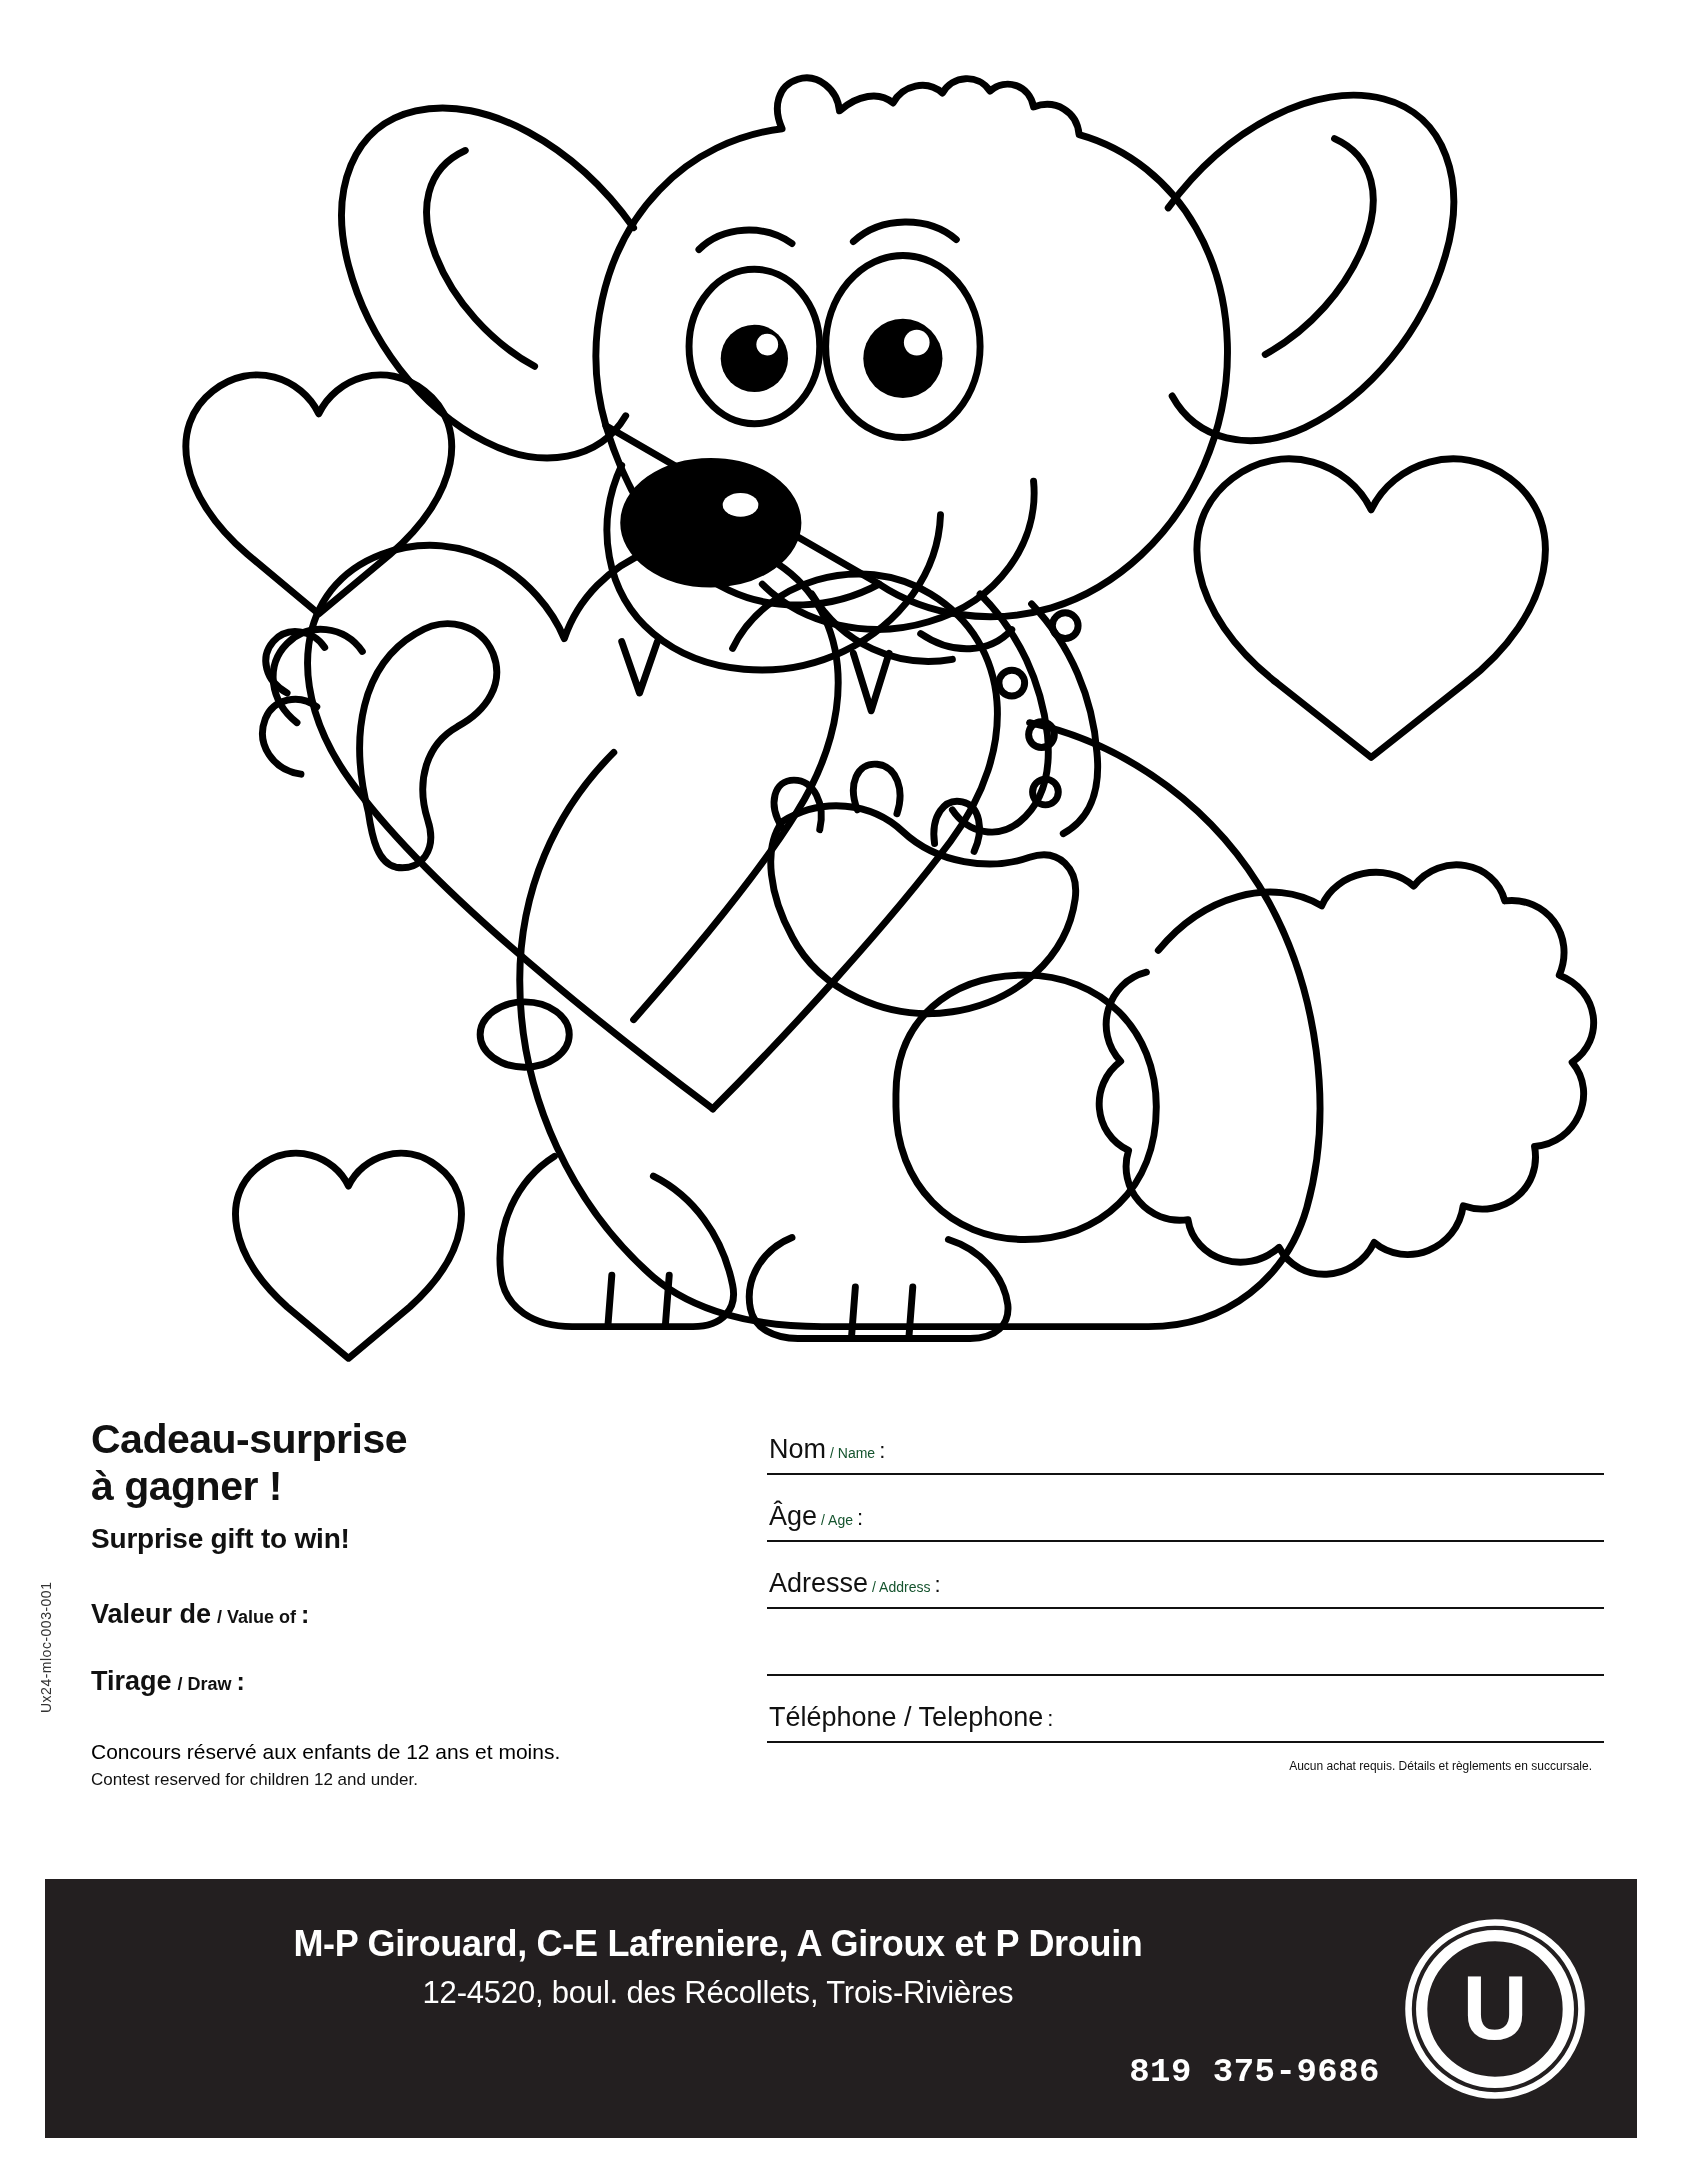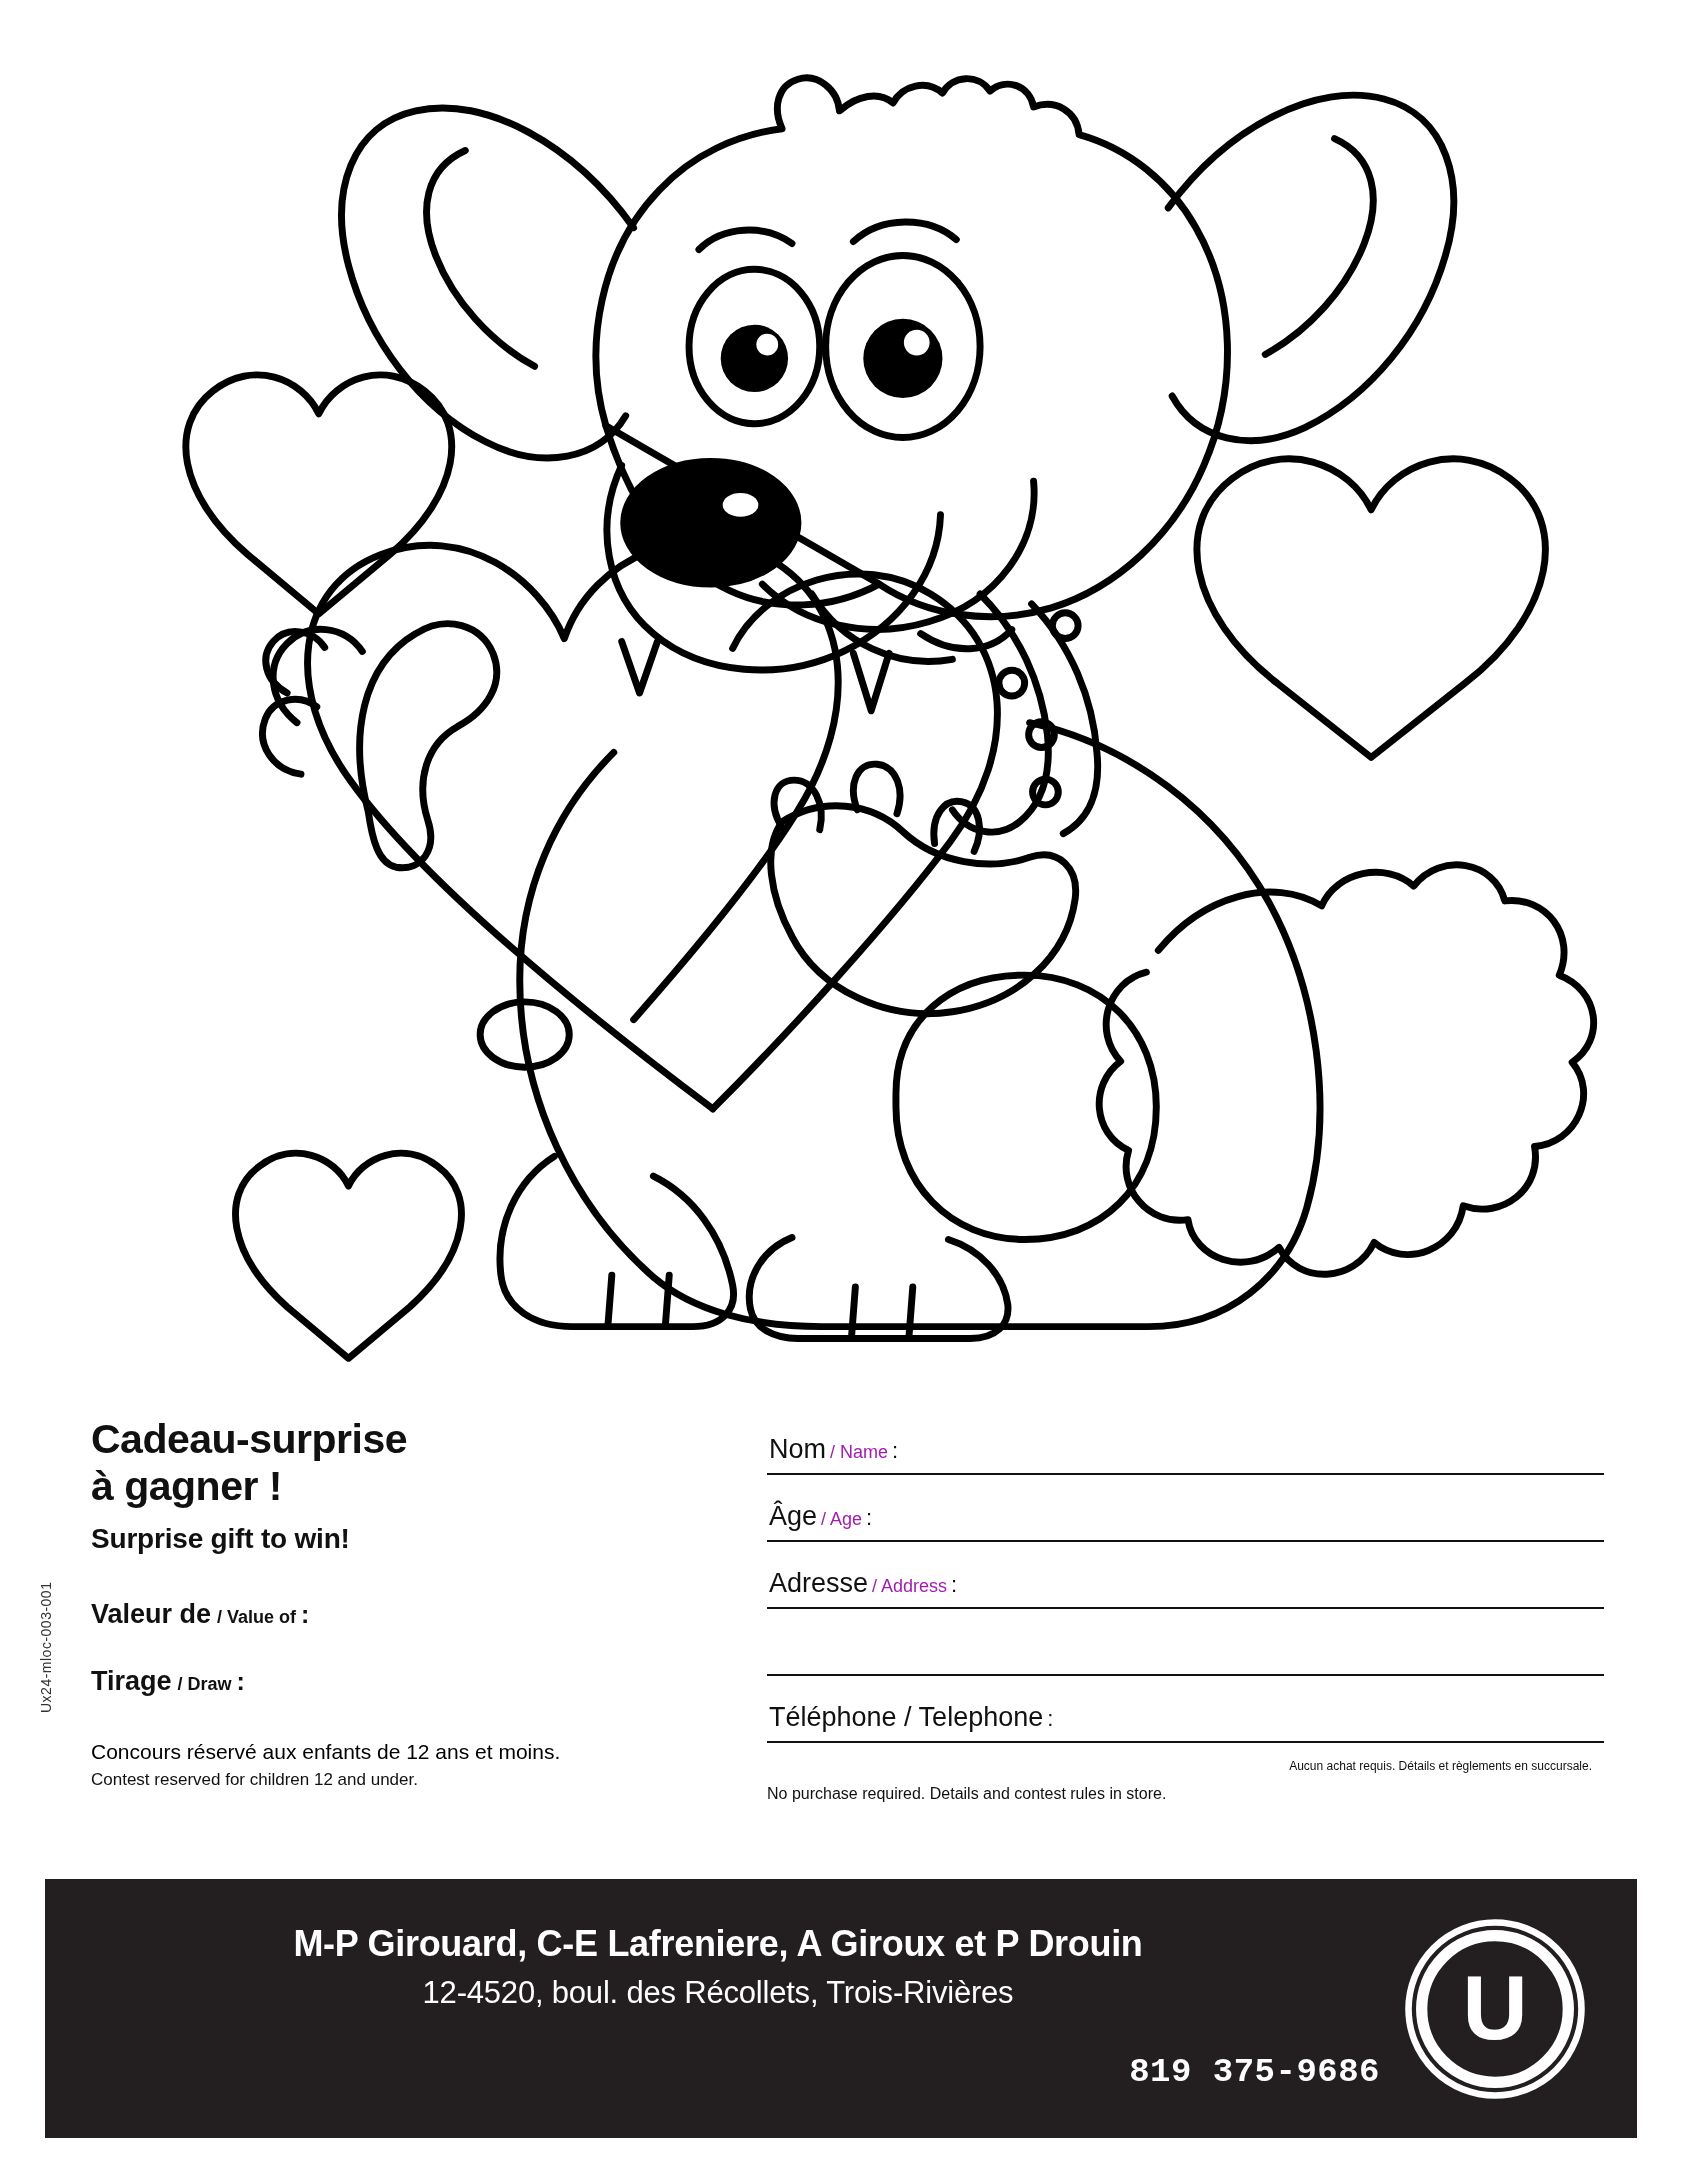--- a/index.html
+++ b/index.html
@@ -131,22 +131,22 @@
     position: absolute;
     left: 2px;
     bottom: 8px;
     white-space: nowrap;
   }
   .field .label .fr {
     font-size: 27px;
     color: #111;
   }
   .field .label .en {
-    font-size: 18px;
-    color: #a21caf;
+    font-size: 14px;
+    color: #14532d;
     margin-left: 4px;
     margin-top: 28px;
   }
   .field .label .colon {
     font-size: 22px;
     color: #111;
     margin-left: 4px;
   }
 
   .form-note {
@@ -479,21 +479,20 @@
     </div>
 
     <div class="field">
       <span class="label">
         <span class="fr">Téléphone / Telephone</span><span class="colon">:</span>
       </span>
     </div>
 
     <div class="form-note">
       <p class="n1">Aucun achat requis. Détails et règlements en succursale.</p>
-      <p class="n2">No purchase required. Details and contest rules in store.</p>
     </div>
   </div>
 </div>
 
 <div id="footer">
   <div class="footer-text">
     <p class="footer-line1">M-P Girouard, C-E Lafreniere, A Giroux et P Drouin</p>
     <p class="footer-line2">
       <span>12-4520, boul. des Récollets,</span>
       <span class="city">Trois-Rivières</span>

